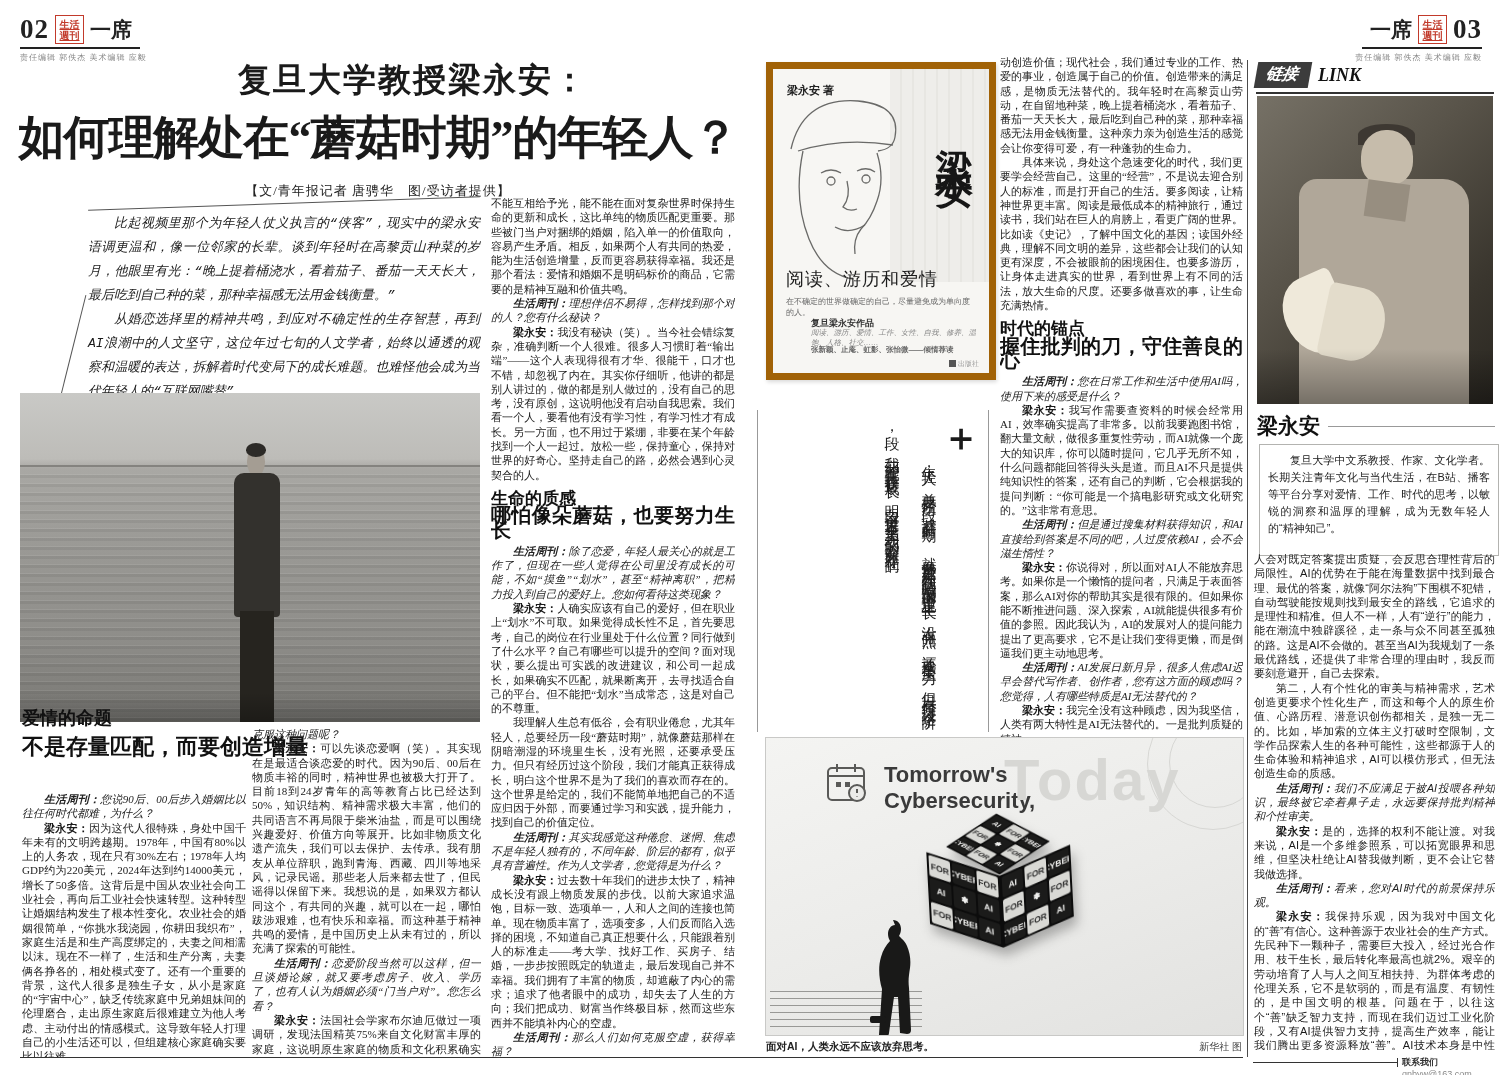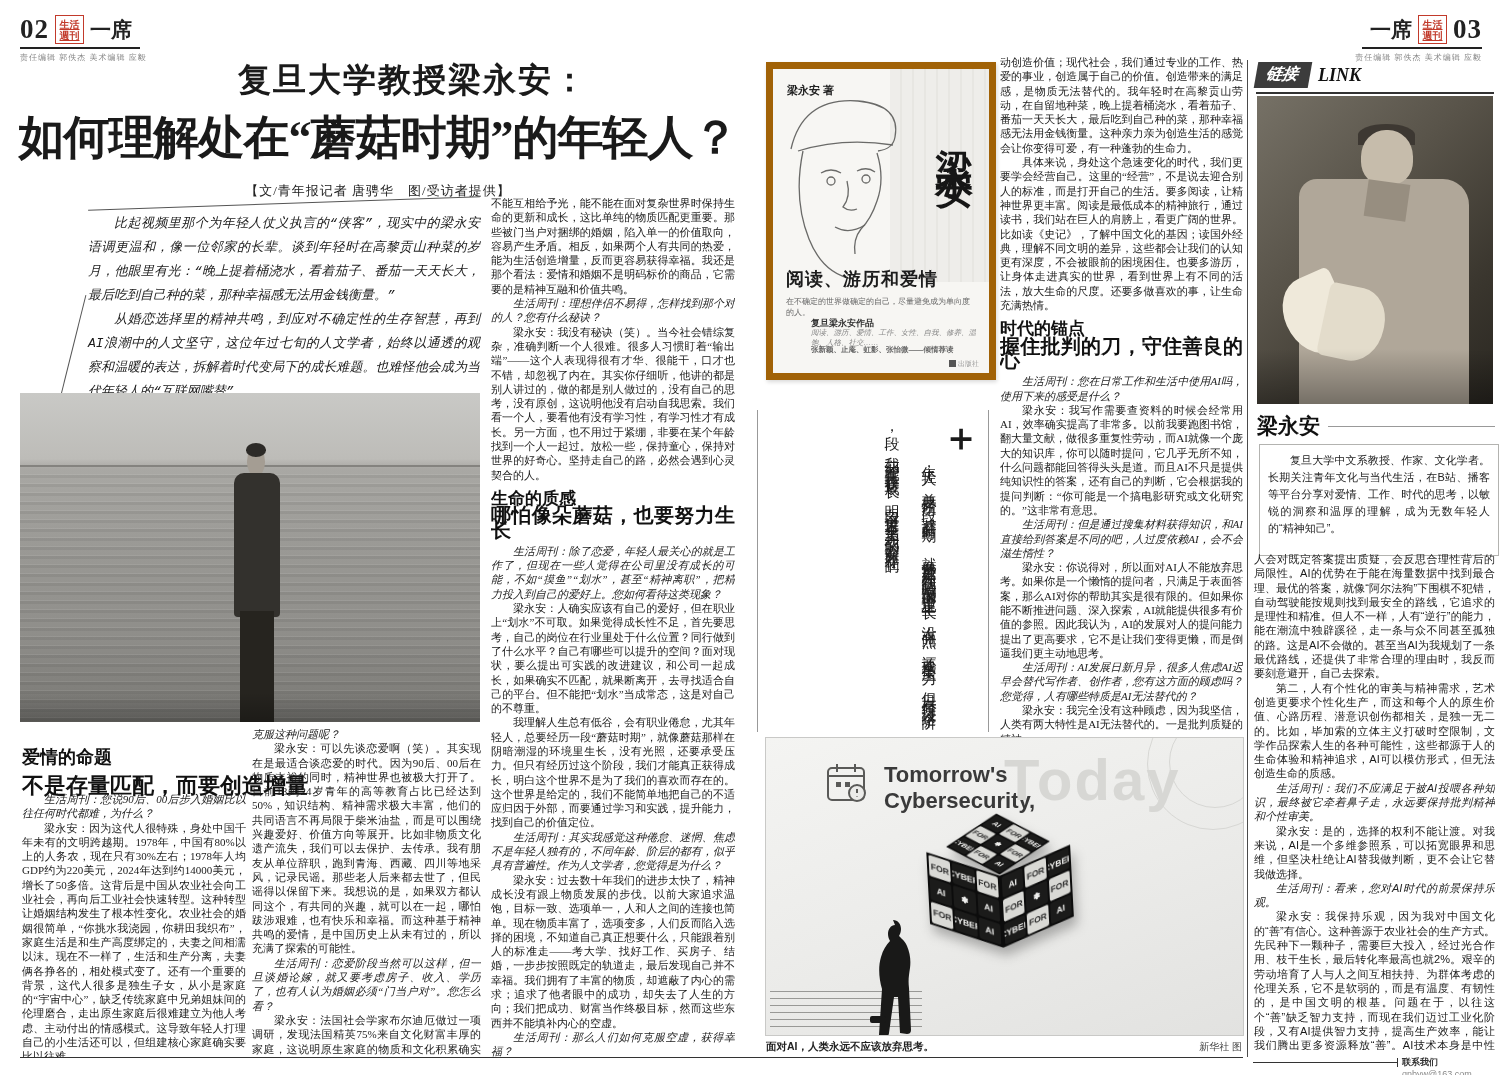--- a/index.html
+++ b/index.html
@@ -37,38 +37,38 @@
   .man1-head{position:absolute;left:34%;top:0;width:30%;height:11%;border-radius:50% 50% 45% 45%;background:#a49d93;}
   .man1-hair{position:absolute;left:32%;top:-1%;width:34%;height:5%;border-radius:50%;background:#2c2a27;}
   .man1-body{position:absolute;left:12%;top:10%;width:76%;height:52%;border-radius:10px 10px 4px 4px;background:#33312d;}
   .man1-legs{position:absolute;left:22%;top:60%;width:56%;height:40%;background:#26241f;}
   
   .sec-k{font-family:"Liberation Sans",sans-serif;font-weight:bold;font-size:18px;color:#111;}
   .sec-t{font-family:"Liberation Sans",sans-serif;font-weight:bold;font-size:22px;color:#111;margin-top:2px;}
   .sec-inflow{margin:10px 0 7px 0;}
   .sec-inflow .sec-k{font-size:17px;}
   .sec-inflow .sec-t{font-size:20px;}
-  .s1{position:absolute;left:22px;top:745px;width:460px;}
+  .s1{position:absolute;left:22px;top:706px;width:460px;}
   
   .tcol{position:absolute;font-size:11px;line-height:14.3px;text-align:justify;overflow:hidden;}
   .para{margin:0;text-indent:2em;}
   .para.q,.para.qc{font-style:italic;color:#222;}
   .para.qc,.para.ac{text-indent:0;}
-  .para b{font-weight:normal;}
+  .para b{font-weight:bold;}
   
   .book{position:absolute;left:766px;top:62px;width:216px;height:304px;background:#f7f6f3;
         border:7px solid #a16207;box-shadow:1px 2px 4px rgba(0,0,0,.15);overflow:hidden;
         font-family:"Liberation Sans",sans-serif;}
   .shelf{position:absolute;right:0;top:0;width:46%;height:70%;opacity:.5;
      background:repeating-linear-gradient(90deg,#e7e6e2 0 10px,#d8d7d2 10px 12px),
                 repeating-linear-gradient(#00000000 0 26px,#c9c8c3 26px 28px);}
   .bk-author{position:absolute;left:14px;top:14px;font-size:11px;font-weight:bold;color:#222;}
   .bk-vname{position:absolute;right:10px;top:48px;writing-mode:vertical-rl;font-family:"Liberation Serif",serif;
             font-size:38px;font-weight:bold;letter-spacing:10px;color:#161616;}
-  .bk-title{position:absolute;left:13px;top:198px;font-size:18px;font-weight:bold;color:#1c1c1c;letter-spacing:1px;}
+  .bk-title{position:absolute;left:13px;top:198px;font-size:18px;font-weight:normal;color:#1c1c1c;letter-spacing:1px;}
   .bk-sub{position:absolute;left:13px;top:227px;width:190px;font-size:8px;color:#666;}
   .bk-series{position:absolute;left:38px;top:248px;font-size:9px;font-weight:bold;color:#333;}
   .bk-topics{position:absolute;left:38px;top:259px;width:170px;font-size:7.5px;color:#888;font-style:italic;}
   .bk-endorse{position:absolute;left:38px;top:276px;width:170px;font-size:7.5px;font-weight:bold;color:#666;}
   .bk-pub{position:absolute;right:10px;top:290px;font-size:7px;color:#999;}
   .bk-pub i{display:inline-block;width:7px;height:7px;background:#555;vertical-align:-1px;margin-right:2px;}
   
   .pullq{position:absolute;left:757px;top:410px;width:230px;height:322px;
          border-left:1px solid #999;border-right:1px solid #999;}
   .pq-plus{position:absolute;right:8px;top:2px;font-size:38px;font-weight:900;color:#1a1a1a;

